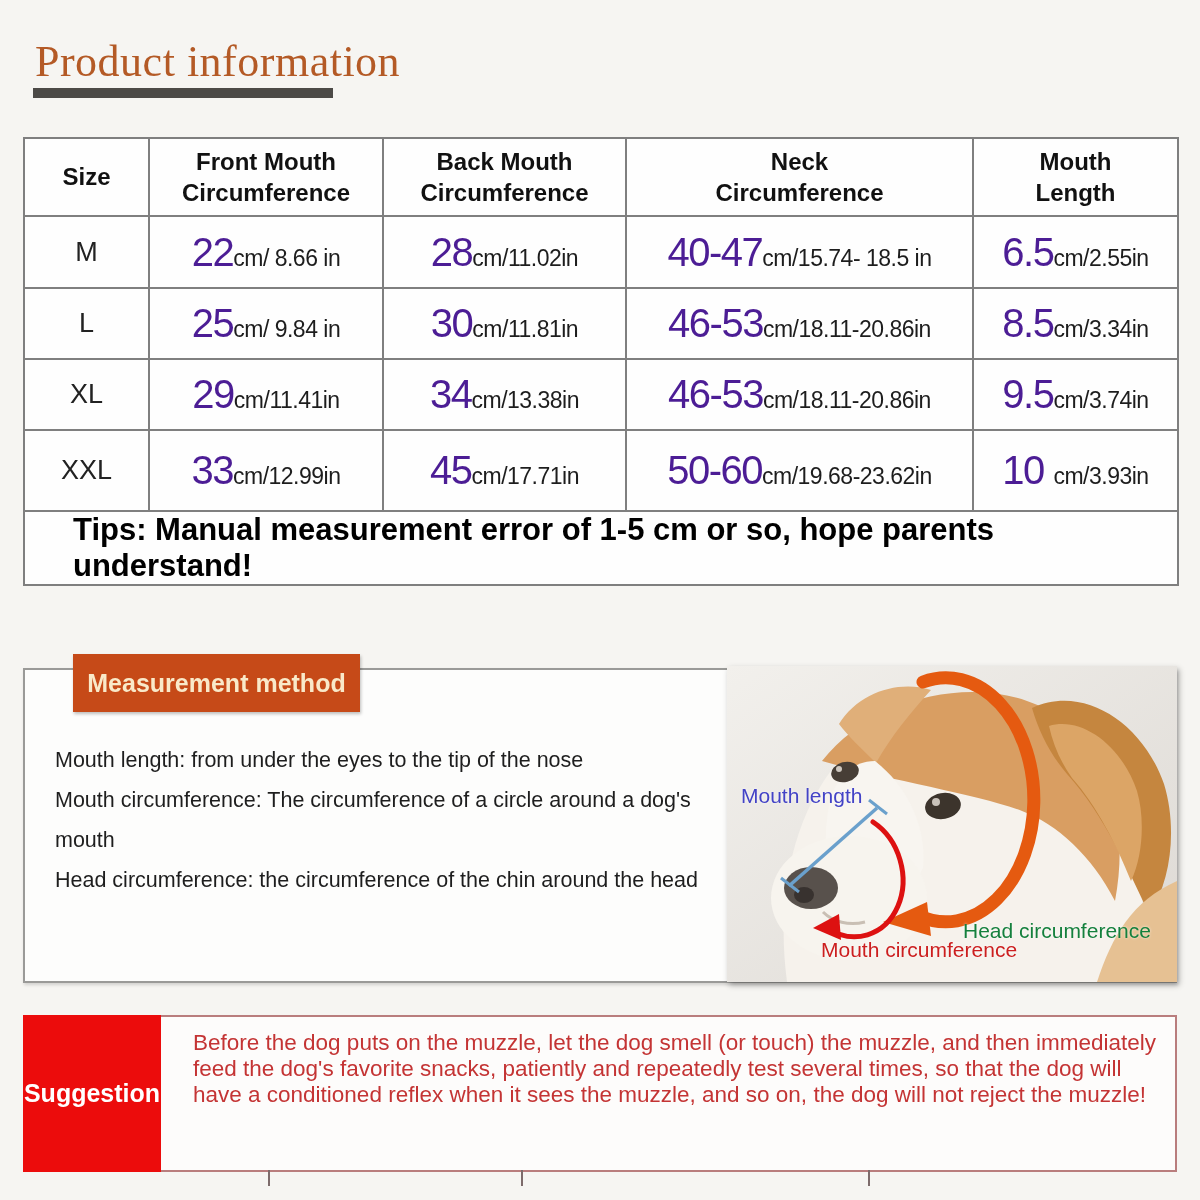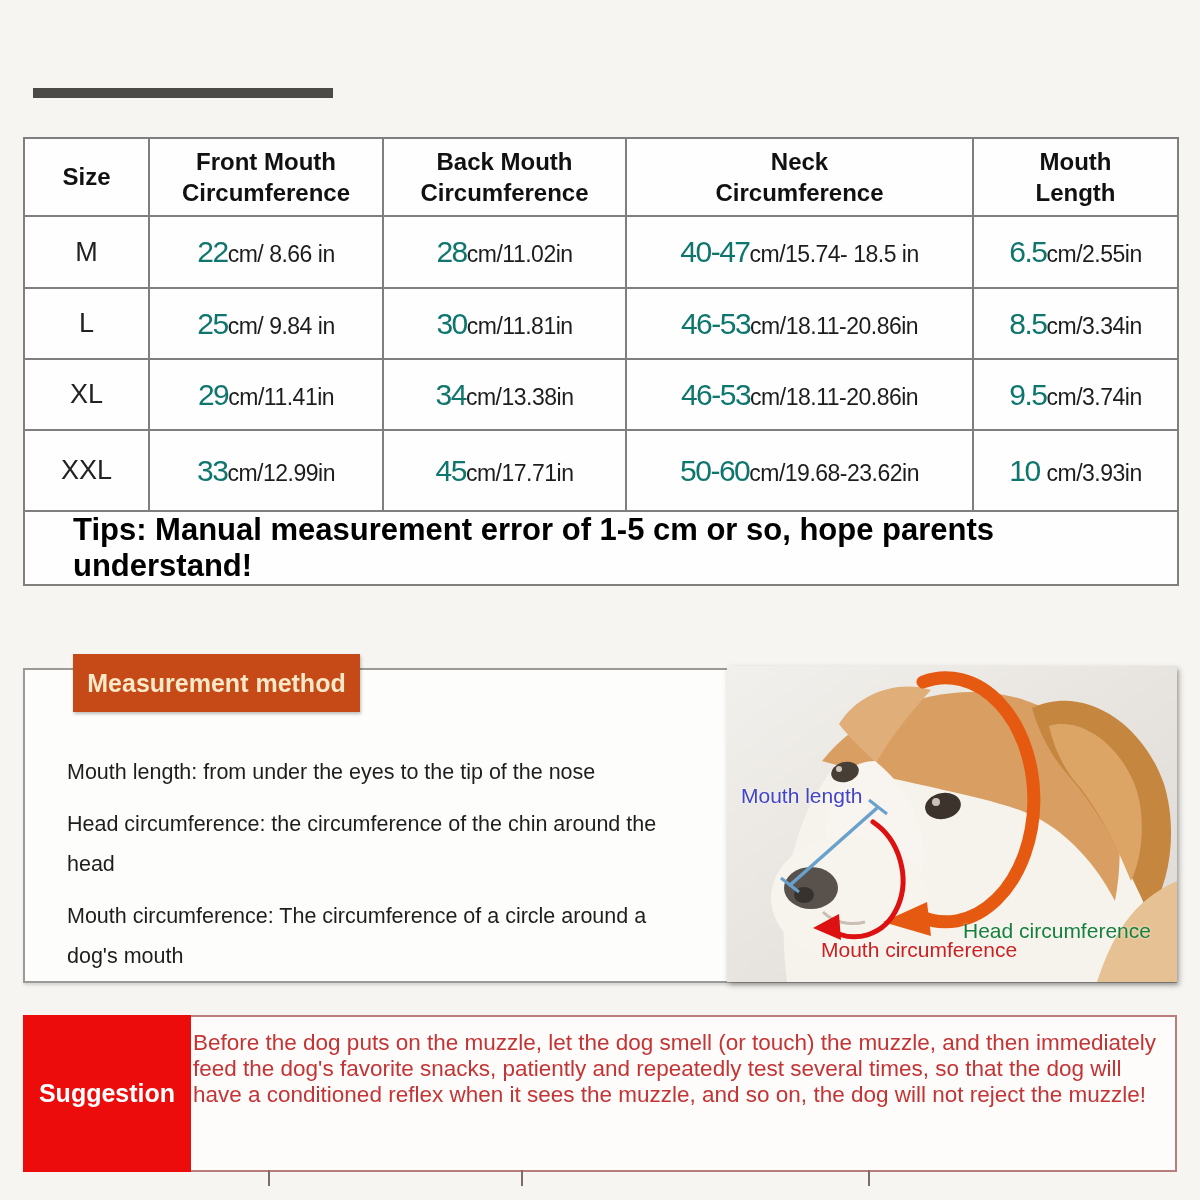--- a/index.html
+++ b/index.html
@@ -28,21 +28,21 @@
   }
   table.size-table th, table.size-table td {
     border:2px solid #7f7f7f; text-align:center; vertical-align:middle;
     padding:0;
   }
   th.col-head {
     font-size:24px; font-weight:bold; color:#111;
     line-height:1.3; white-space:pre-line;
   }
   td.size-cell { font-size:27px; color:#222; }
-  span.big   { font-size:30px; font-weight:400; color:#0f766e; letter-spacing:-1.5px;margin-top:20px; }
+  span.big   { font-size:40px; font-weight:400; color:#4c1d95; letter-spacing:-1.5px;margin-top:20px; }
   span.small { font-size:23px; font-weight:400; color:#1d1d1d; letter-spacing:-0.5px; }
   tr.tips-row td {
     text-align:left; padding-left:48px;
     font-size:31px; font-weight:bold; color:#000;
   }
 
   
   .measure-box {
     position:absolute; left:23px; top:668px; width:1154px; height:315px;
     background:#fdfdfc; border:2px solid #9a9a98; box-sizing:border-box;
@@ -51,21 +51,21 @@
   .measure-header {
     position:absolute; left:73px; top:642px; width:287px; height:58px;
     background:#c64a18; color:#f9e9c9; font-size:25px; font-weight:bold;
     display:flex; align-items:center; justify-content:center;
     z-index:3; box-shadow:1px 2px 3px rgba(0,0,0,0.25);margin-top:12px;
   }
   .measure-text {
     position:absolute; left:55px; top:740px; width:648px;
     font-size:21.5px; color:#1e1e1e; z-index:2;
   }
-  .measure-text p { margin:12px; line-height:40px; }
+  .measure-text p { margin:0; line-height:40px; }
 
   
   .dog-photo {
     position:absolute; left:727px; top:666px; width:450px; height:316px;
     z-index:2; box-shadow:2px 3px 6px rgba(0,0,0,0.3);
     background:#eceae5; overflow:hidden;
   }
   .dog-photo svg { display:block; }
   .anno {
     position:absolute; font-size:21px; white-space:nowrap;
@@ -74,39 +74,40 @@
   .anno-mouth-length { left:14px;  top:118px; color:#4343c6; }
   .anno-head-circ    { left:236px; top:210px; color:#15803d;margin-top:43px; }
   .anno-mouth-circ   { left:94px;  top:272px; color:#cc1f1f; }
 
   
   .suggestion {
     position:absolute; left:23px; top:1015px; width:1154px; height:157px;
     border:2px solid #b97d7d; background:#fdfcfb; box-sizing:border-box;
   }
   .suggestion-label {
-    position:absolute; left:-2px; top:-2px; width:168px; height:157px;
+    position:absolute; left:-2px; top:-2px; width:138px; height:157px;
     background:#ec0c0c; color:#ffffff; font-weight:bold; font-size:25px;
     display:flex; align-items:center; justify-content:center;
   }
   .suggestion-text {
     position:absolute; left:168px; top:13px; width:965px;
     font-size:22.5px; line-height:26px; color:#c43434;
   }
 
   .tick {
     position:absolute; width:2px; height:16px; background:#7d6b6b; top:1170px;
   }
   .tick1 { left:268px; } .tick2 { left:521px; } .tick3 { left:868px; }
 </style>
 </head>
 <body>
 
 <div class="page">
 
+  <div class="title">Product information</div>
   <div class="title-bar"></div>
 
   <table class="size-table">
     <colgroup>
       <col style="width:125px">
         <col style="width:234px">
         <col style="width:243px">
       <col style="width:347px">
         <col style="width:205px">
     </colgroup>
@@ -153,22 +154,22 @@
     <tr class="tips-row" style="height:68px">
       <td colspan="5">Tips: Manual measurement error of 1-5 cm or so, hope parents understand!</td>
     </tr>
   </tbody>
     </table>
 
   <div class="measure-box"></div>
   <div class="measure-header">Measurement method</div>
   <div class="measure-text">
     <p>Mouth length: from under the eyes to the tip of the nose</p>
+    <p>Mouth circumference: The circumference of a circle around a dog's mouth</p>
     <p>Head circumference: the circumference of the chin around the head</p>
-    <p>Mouth circumference: The circumference of a circle around a dog's mouth</p>
   </div>
 
   <div class="dog-photo">
     <svg width="450" height="316" viewBox="0 0 450 316">
       <defs>
         <linearGradient id="bgGrad" x1="0" y1="0" x2="1" y2="1">
           <stop offset="0" stop-color="#f2f0ec"></stop>
           <stop offset="1" stop-color="#ddd9d4"></stop>
         </linearGradient>
       </defs>

